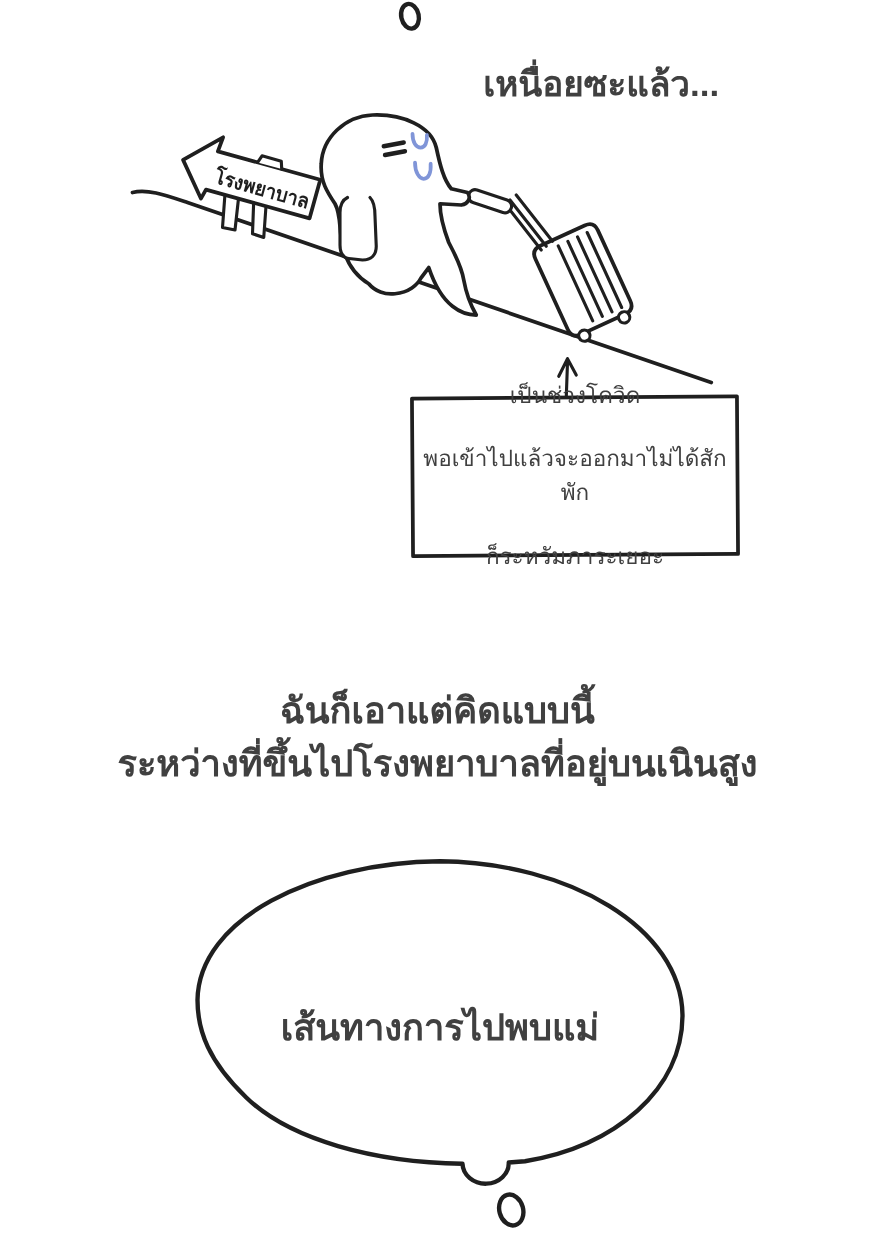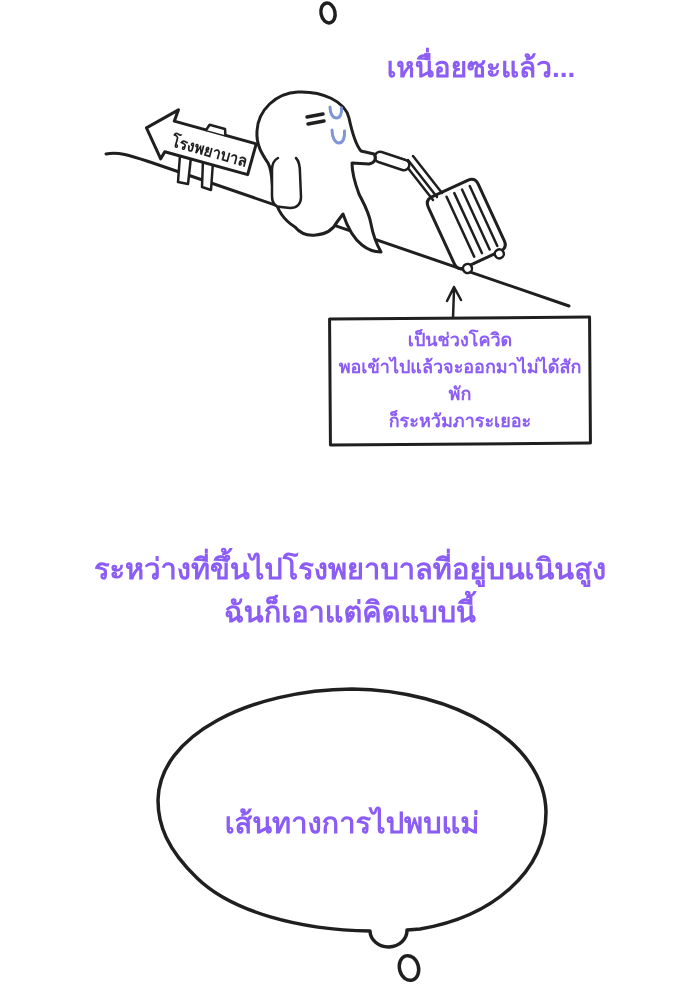--- a/index.html
+++ b/index.html
@@ -1,27 +1,27 @@
 <!DOCTYPE html>
 <html><head>
 <meta charset="utf-8">
 <style>
   html,body{margin:0;padding:0;background:#ffffff;}
   .stage{
     position:relative;width:700px;height:1000px;background:#ffffff;overflow:hidden;
     font-family:"Liberation Sans","DejaVu Sans",sans-serif;color:#1f1f1f;
   }
   .stage svg{position:absolute;left:0;top:0;}
-  .txt{position:absolute;text-align:center;color:#8b5cf6;font-weight:600;}
+  .txt{position:absolute;text-align:center;color:#404040;font-weight:600;}
   .caption-top{left:331px;top:50px;width:300px;font-size:28px;line-height:36px;}
   .narration{left:20px;top:548px;width:660px;font-size:29px;line-height:43px;}
   .covid-note-text{
     left:333px;top:320px;width:254px;height:122px;
     display:flex;flex-direction:column;justify-content:center;
-    font-size:18px;line-height:27px;font-weight:700;
+    font-size:18px;line-height:27px;font-weight:400;gap:24px;
   }
   .thought-text{left:152px;top:768px;width:400px;font-size:29px;line-height:47px;margin-top:32px;}
   .ink{stroke:#1f1f1f;fill:none;stroke-linecap:round;stroke-linejoin:round;}
   .inkfill{stroke:#1f1f1f;fill:#ffffff;stroke-linecap:round;stroke-linejoin:round;}
 </style>
 </head>
 <body>
 
 <div class="stage">
 
@@ -103,21 +103,21 @@
 
   <div class="txt caption-top">เหนื่อยซะแล้ว...</div>
 
   <div class="txt covid-note-text">
     <div>เป็นช่วงโควิด</div>
     <div>พอเข้าไปแล้วจะออกมาไม่ได้สักพัก</div>
     <div>ก็ระหวัมภาระเยอะ</div>
   </div>
 
   <div class="txt narration">
+    <div>ฉันก็เอาแต่คิดแบบนี้</div>
     <div>ระหว่างที่ขึ้นไปโรงพยาบาลที่อยู่บนเนินสูง</div>
-    <div>ฉันก็เอาแต่คิดแบบนี้</div>
   </div>
 
   <div class="txt thought-text">
     <div>เส้นทางการไปพบแม่</div>
   </div>
 
 </div>
 
 </body></html>

